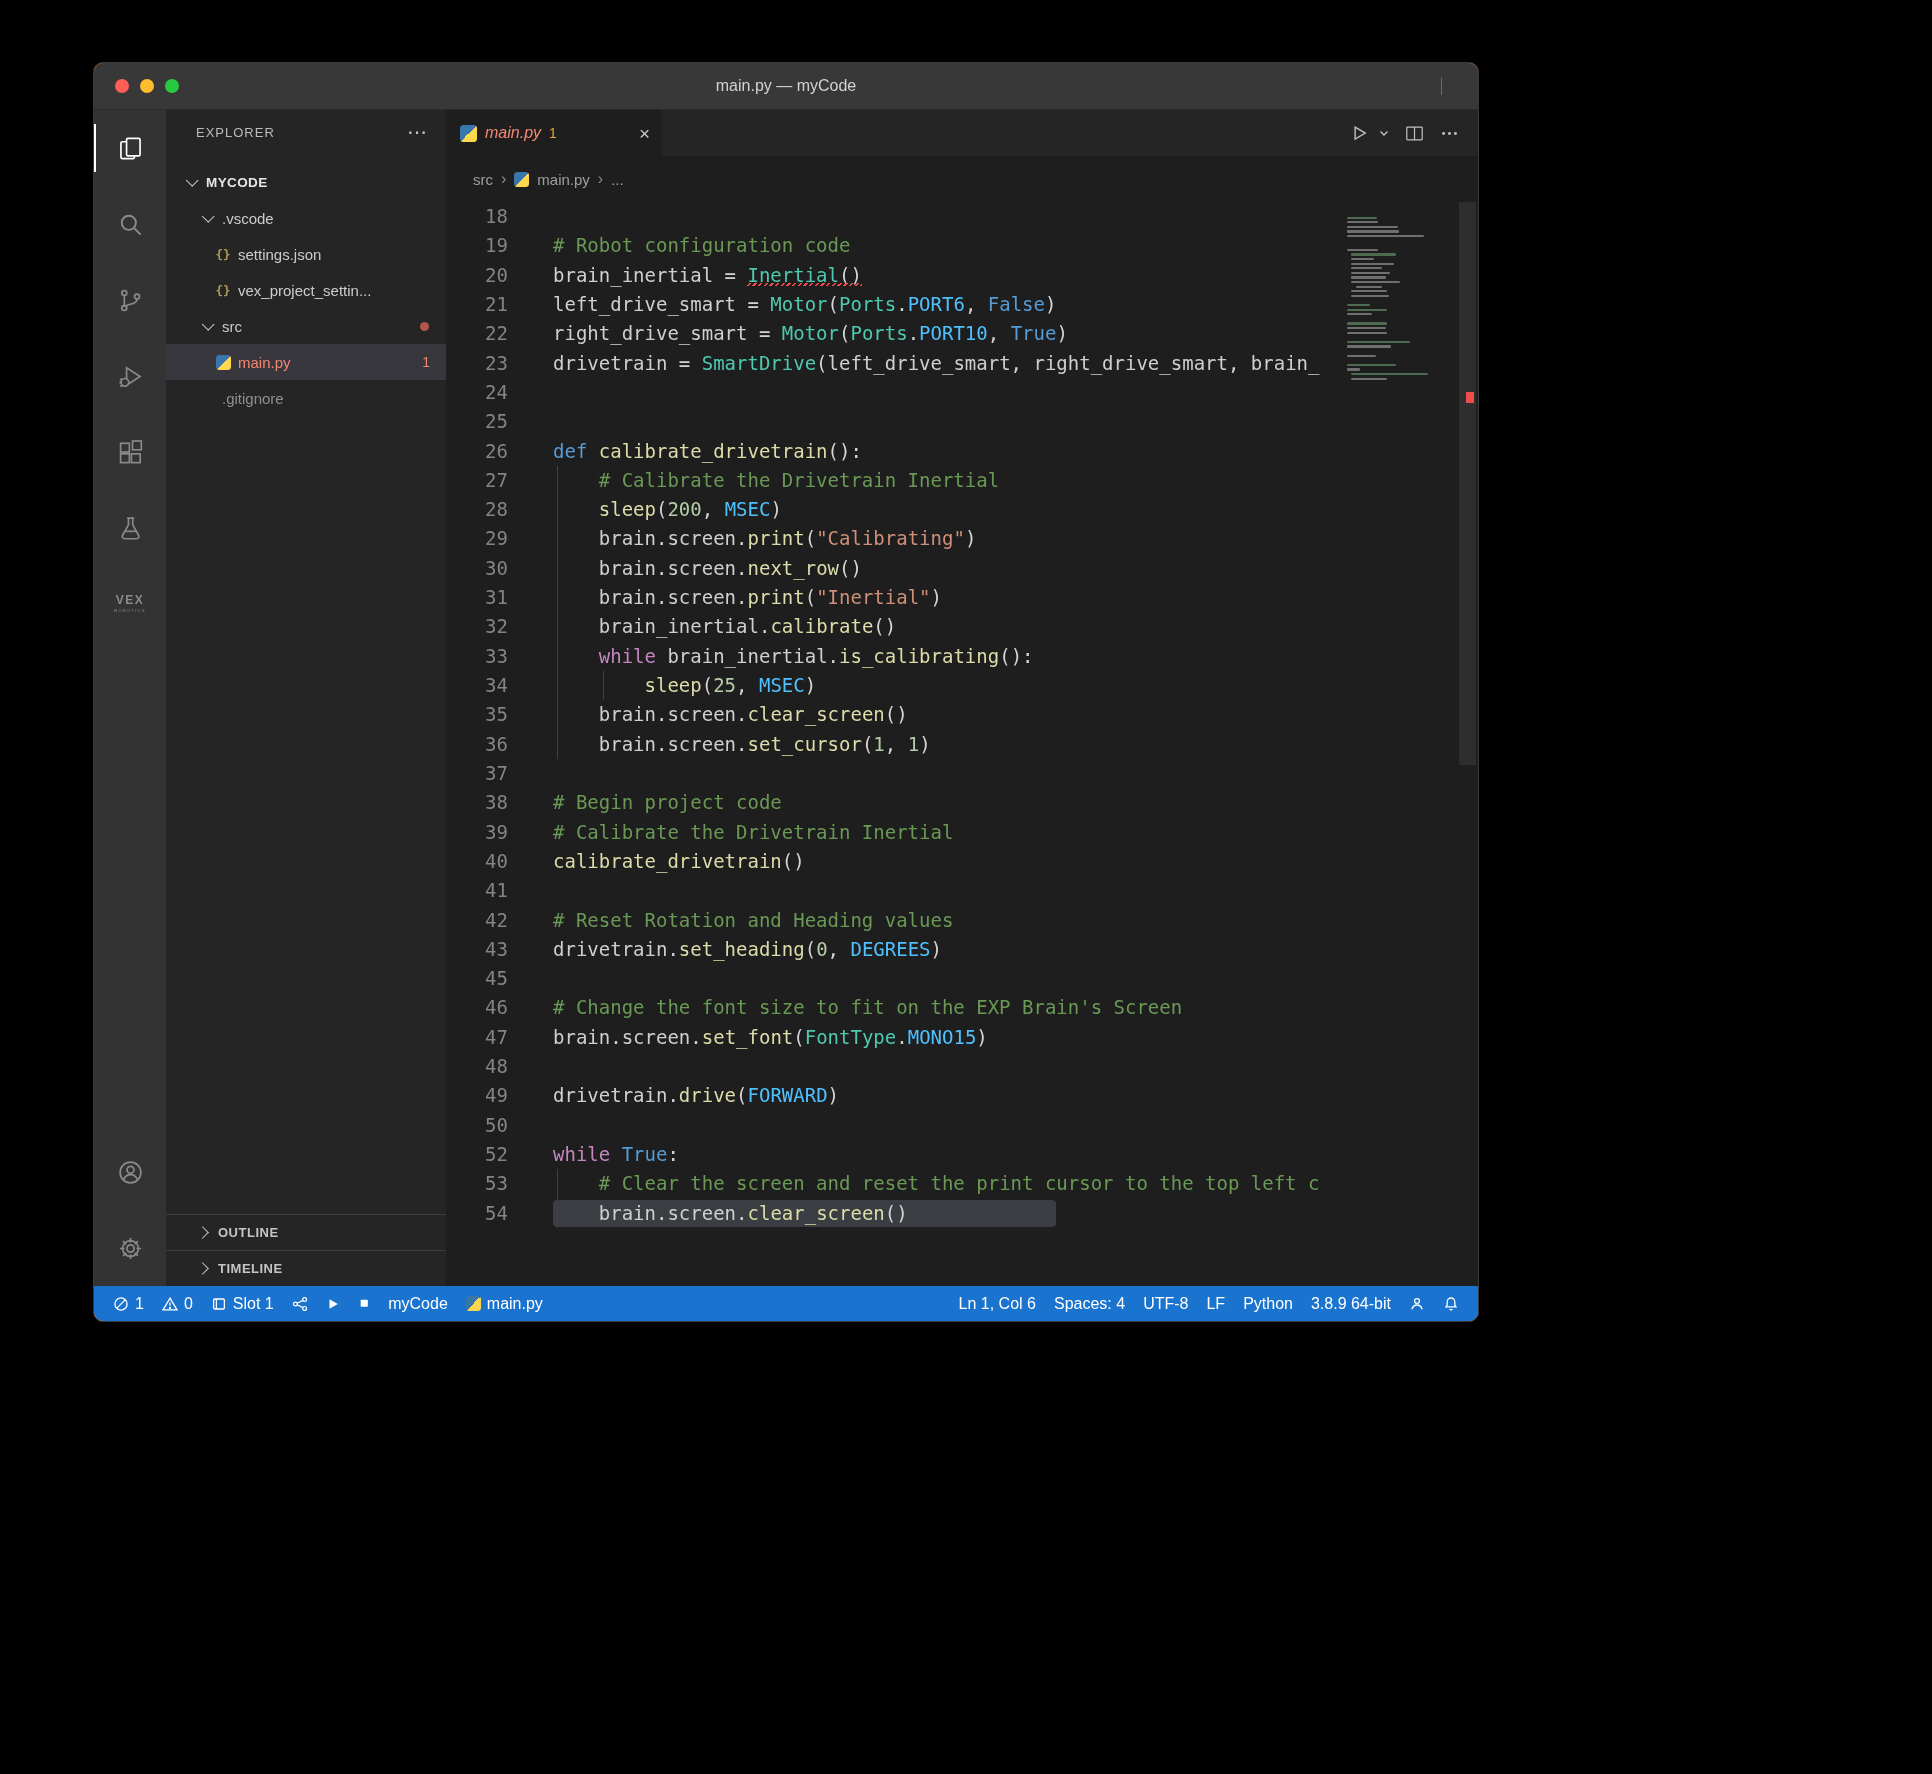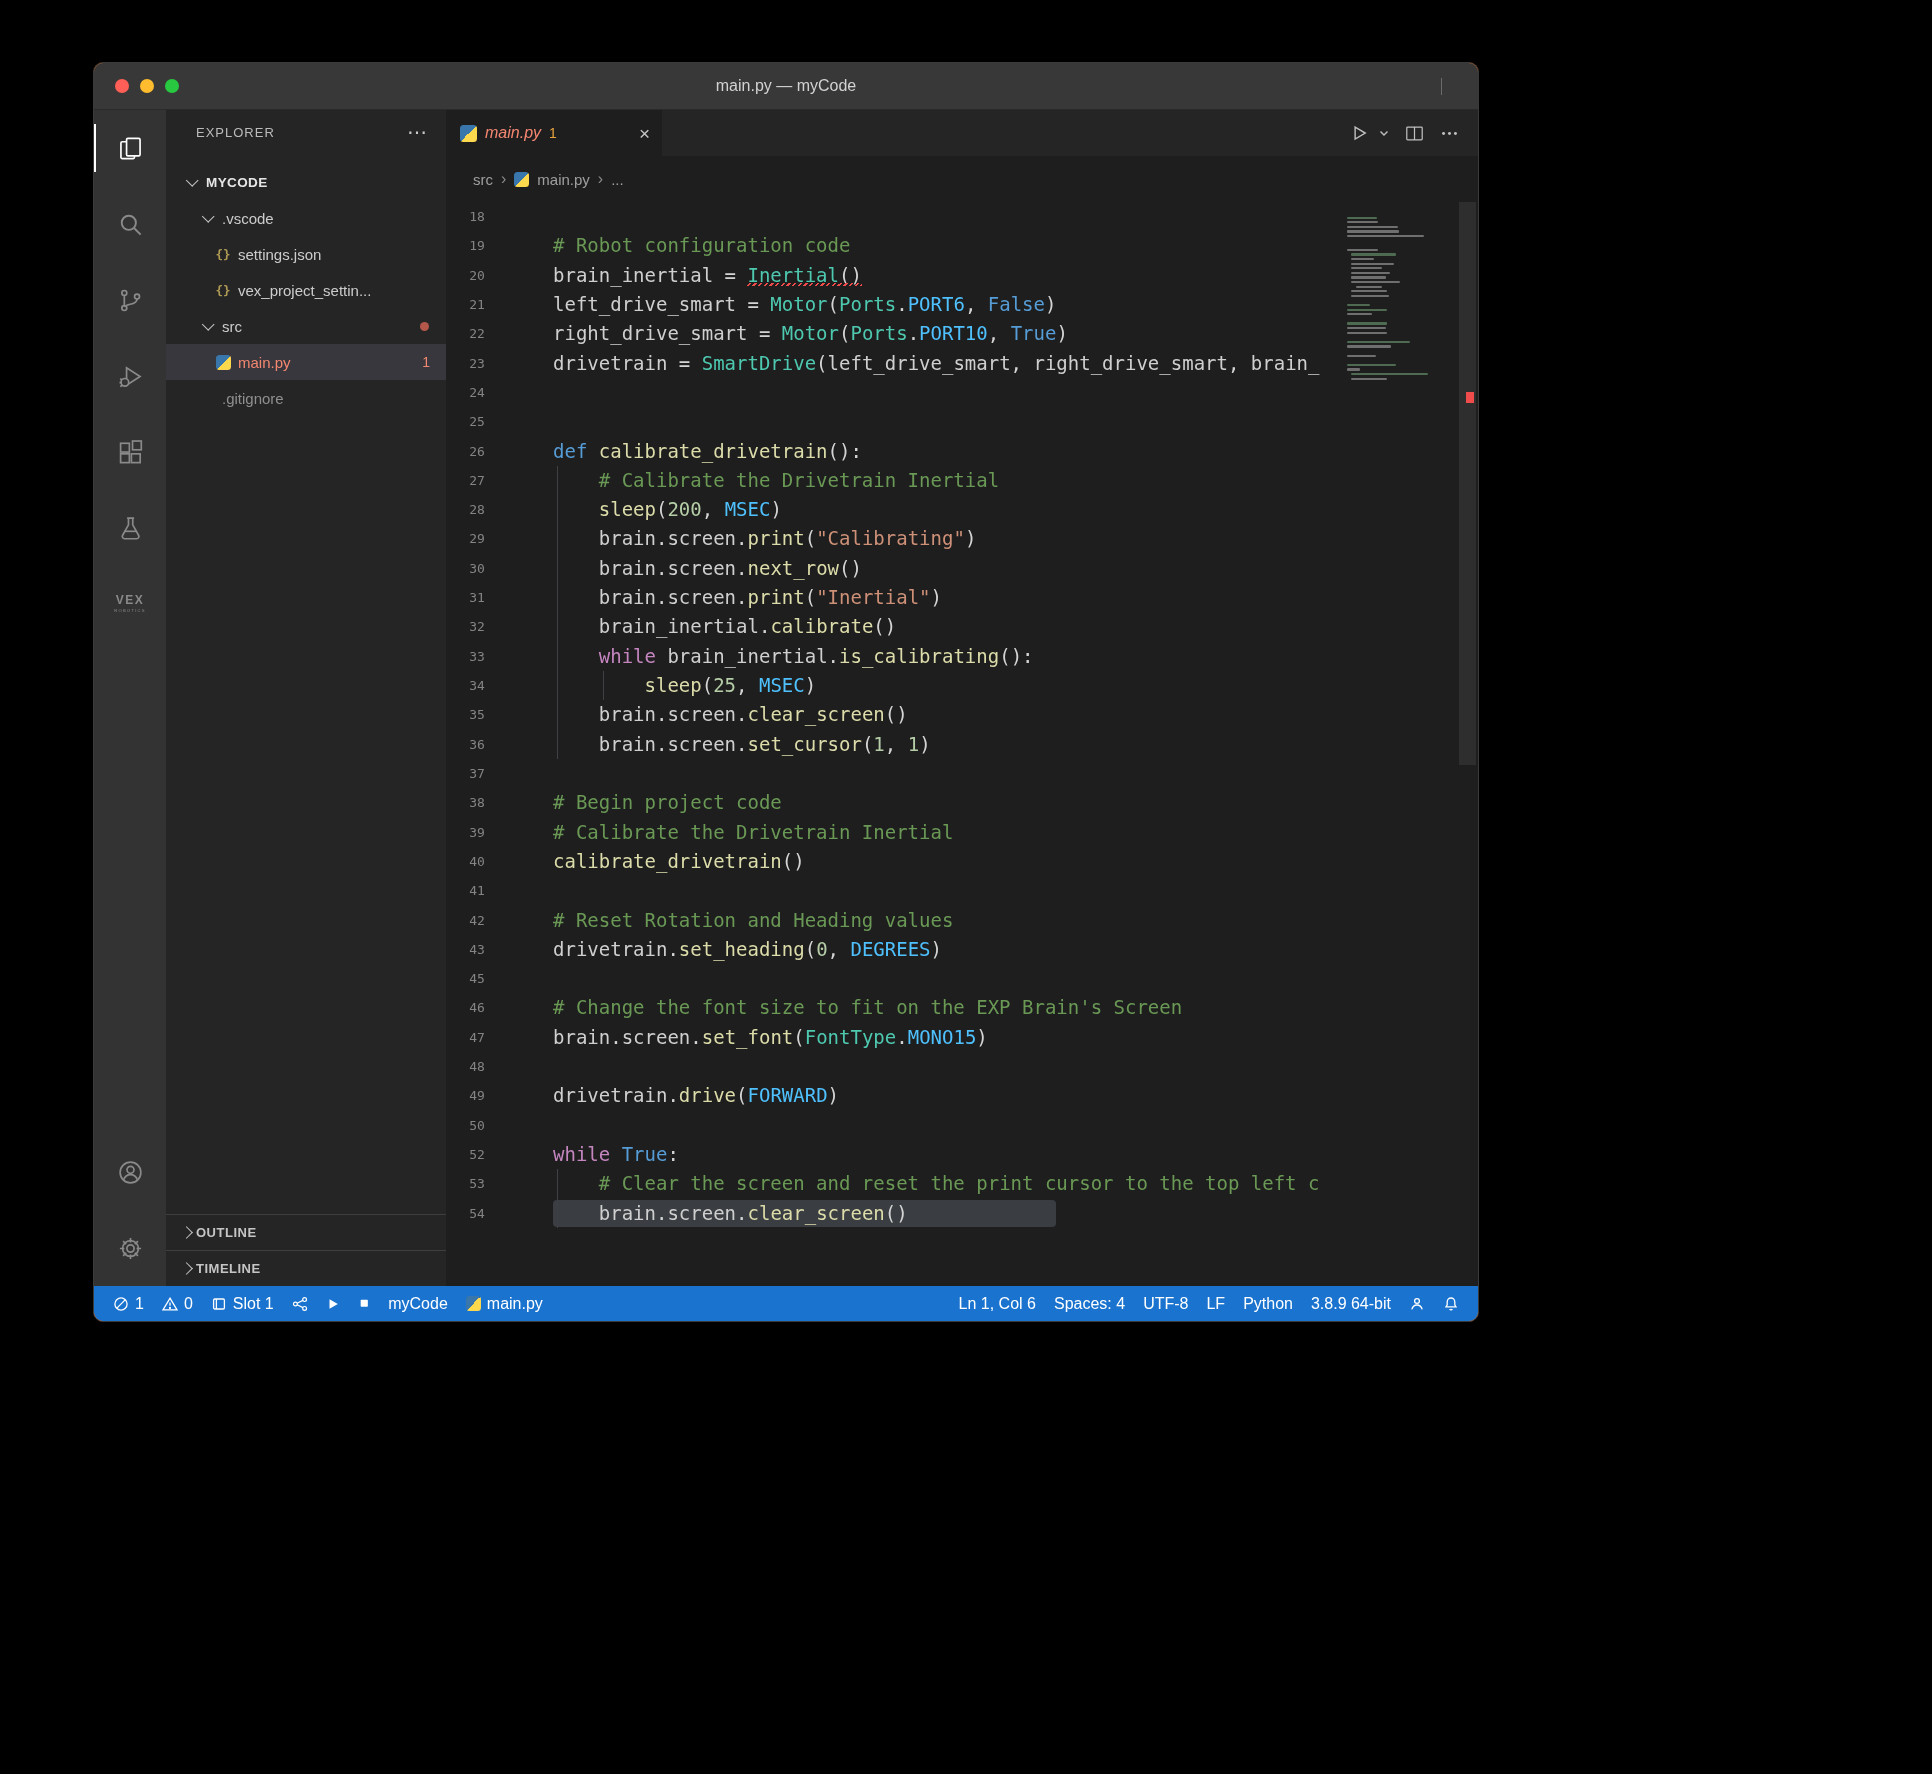--- a/index.html
+++ b/index.html
@@ -42,42 +42,42 @@
   .chev{width:8px;height:8px;border-right:1.5px solid #c5c5c5;border-bottom:1.5px solid #c5c5c5;display:inline-block;}
   .chev.down{transform:rotate(45deg) translate(-1px,-2px);}
   .chev.right{transform:rotate(-45deg);}
   .tree-label{margin-left:4px;white-space:nowrap;}
   .root-label{font-weight:bold;font-size:13.5px;letter-spacing:.4px;color:#e6e6e6;}
   .err-label{color:#f48771;}
   .dim-label{color:#8f8f8f;}
   .badge{margin-left:auto;margin-right:16px;color:#f48771;font-size:14px;}
   .dot{width:9px;height:9px;border-radius:50%;background:#b3574a;margin-left:auto;margin-right:17px;}
   .json-glyph{font-family:"DejaVu Sans Mono",monospace;font-size:12.5px;color:#b09b55;font-weight:bold;}
-  .sb-section{height:35px;border-top:1px solid rgba(128,128,128,.28);display:flex;align-items:center;gap:5px;padding-left:16px;font-size:13px;font-weight:bold;letter-spacing:.5px;color:#c5c5c5;flex:none;}
+  .sb-section{height:35px;border-top:1px solid rgba(128,128,128,.28);display:flex;align-items:center;gap:11px;padding-left:32px;font-size:13px;font-weight:bold;letter-spacing:.5px;color:#c5c5c5;flex:none;}
 
   
   .editor-col{flex:1;display:flex;flex-direction:column;min-width:0;background:#1e1e1e;}
   .tabbar{height:46px;background:#252526;display:flex;align-items:stretch;flex:none;}
   .tab{width:190px;background:#1e1e1e;display:flex;align-items:center;gap:8px;padding:0 12px 0 14px;font-size:16px;flex:none;}
   .tab-label{font-style:italic;color:#f48771;white-space:nowrap;}
   .tab-badge{color:#e8a33d;font-size:14px;}
   .tab-close{color:#c5c5c5;margin-left:auto;font-size:19px;line-height:1;}
   .tabbar-actions{margin-left:auto;display:flex;align-items:center;gap:14px;padding-right:18px;color:#cfcfcf;}
   .tabbar-actions .ic svg{width:21px;height:21px;}
   .tabbar-actions .ic-chevron-down-icon svg{width:12px;height:12px;margin-left:-6px;}
 
   .breadcrumbs{height:46px;display:flex;align-items:center;gap:8px;padding-left:27px;font-size:15px;color:#9f9f9f;flex:none;background:#1e1e1e;}
   .bc-sep{color:#8a8a8a;font-size:16px;}
   .bc-item{white-space:nowrap;}
 
   
   .code-wrap{flex:1;position:relative;overflow:hidden;font-family:"DejaVu Sans Mono",monospace;min-height:0;}
   .code-lines{position:absolute;left:0;top:0;right:137px;}
   .code-line{display:flex;height:29.32px;line-height:29.32px;white-space:pre;font-size:19px;overflow:hidden;}
-  .ln{width:62px;text-align:center;color:#848484;flex:none;font-size:13px;}
+  .ln{width:62px;text-align:right;color:#848484;flex:none;font-size:19px;}
   .line-content{position:relative;padding-left:45px;flex:1;min-width:0;color:#d4d4d4;}
   .guide{position:absolute;top:0;bottom:0;width:1px;background:#3f3f46;}
   .hl-bg{position:absolute;left:45px;top:1px;bottom:1px;width:503px;background:#3a3d41;border-radius:4px;z-index:0;}
   .tokens{position:relative;z-index:1;}
   .tokens span{position:relative;}
 
   .tk-c{color:#6a9955;}
   .tk-v{color:#cfcfcf;}
   .tk-f{color:#dcdcaa;}
   .tk-cl{color:#4ec9b0;}

